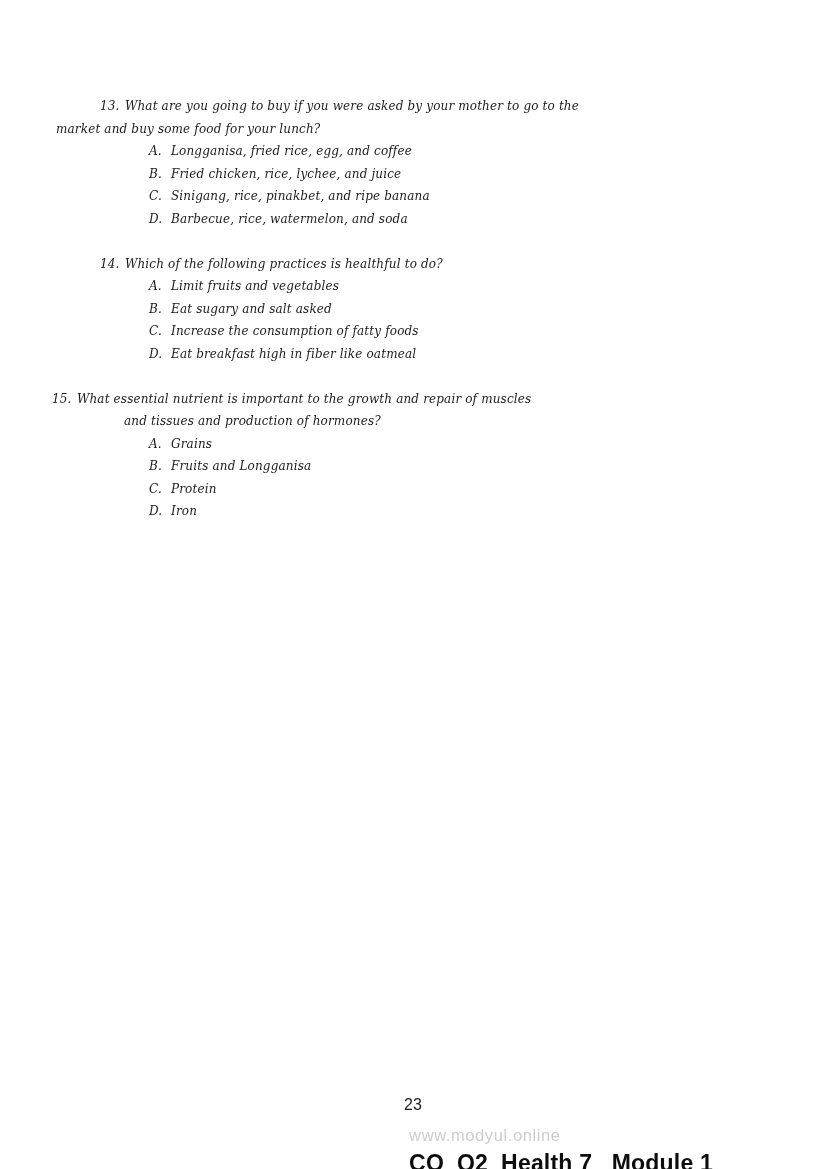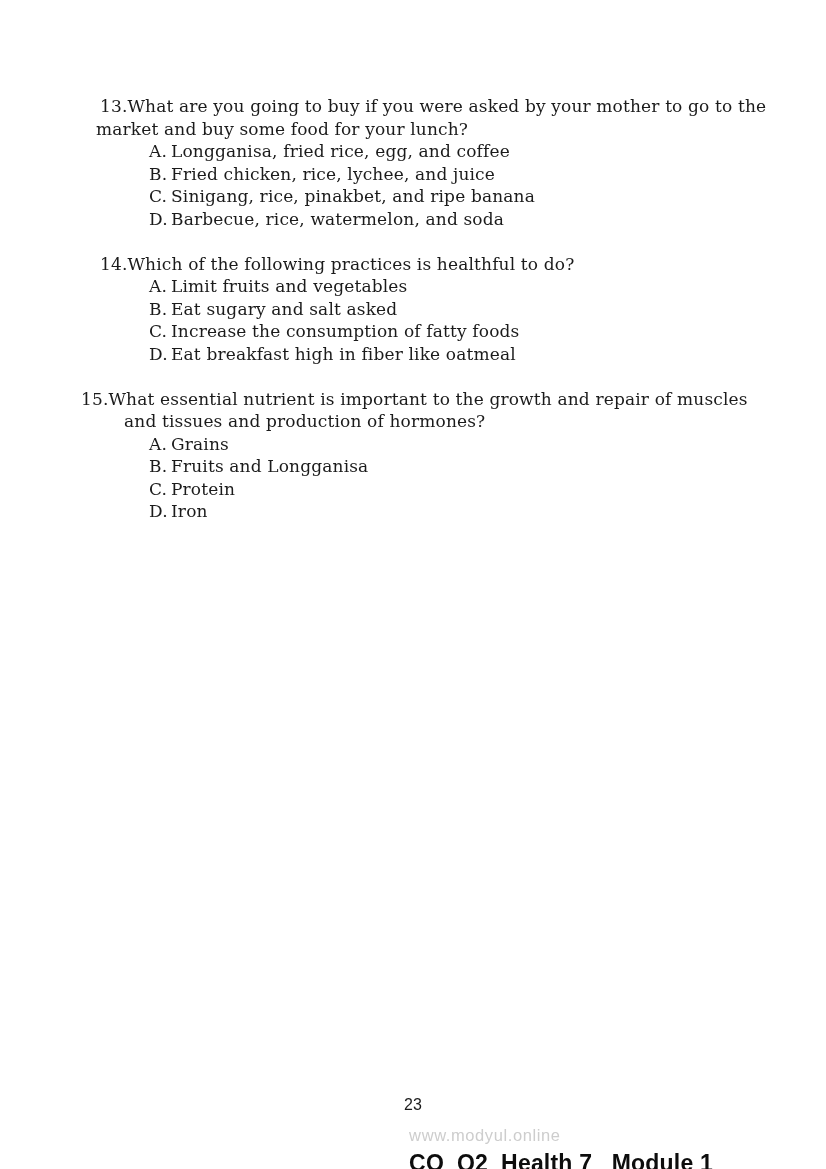--- a/index.html
+++ b/index.html
@@ -14,33 +14,34 @@
     background: #ffffff;
     overflow: hidden;
     font-family: "DejaVu Serif", "Liberation Serif", serif;
     color: #1b1b1b;
   }
   .content {
     position: absolute;
     top: 95px;
     left: 0;
     right: 0;
-    font-size: 17px;
+    font-size: 12px;
     line-height: 22.5px;
     letter-spacing: 0.15px;
+    font-style: italic;
   }
   .question { margin-bottom: 22.5px; }
   .qline-first { display: flex; }
   .q-standard .qline-first { padding-left: 100px; }
-  .q-outdent  .qline-first { padding-left: 81px; }
+  .q-outdent  .qline-first { padding-left: 52px; }
   .qnum {
     min-width: 25px;
     flex: 0 0 auto;
   }
-  .qline-cont-13 { margin-left: 96px; }
+  .qline-cont-13 { margin-left: 56px; }
   .qline-cont-15 { margin-left: 124px; }
   .opt {
     display: flex;
     margin-left: 149px;
   }
   .optletter {
     min-width: 22px;
     flex: 0 0 auto;
   }
   .pagenum {

